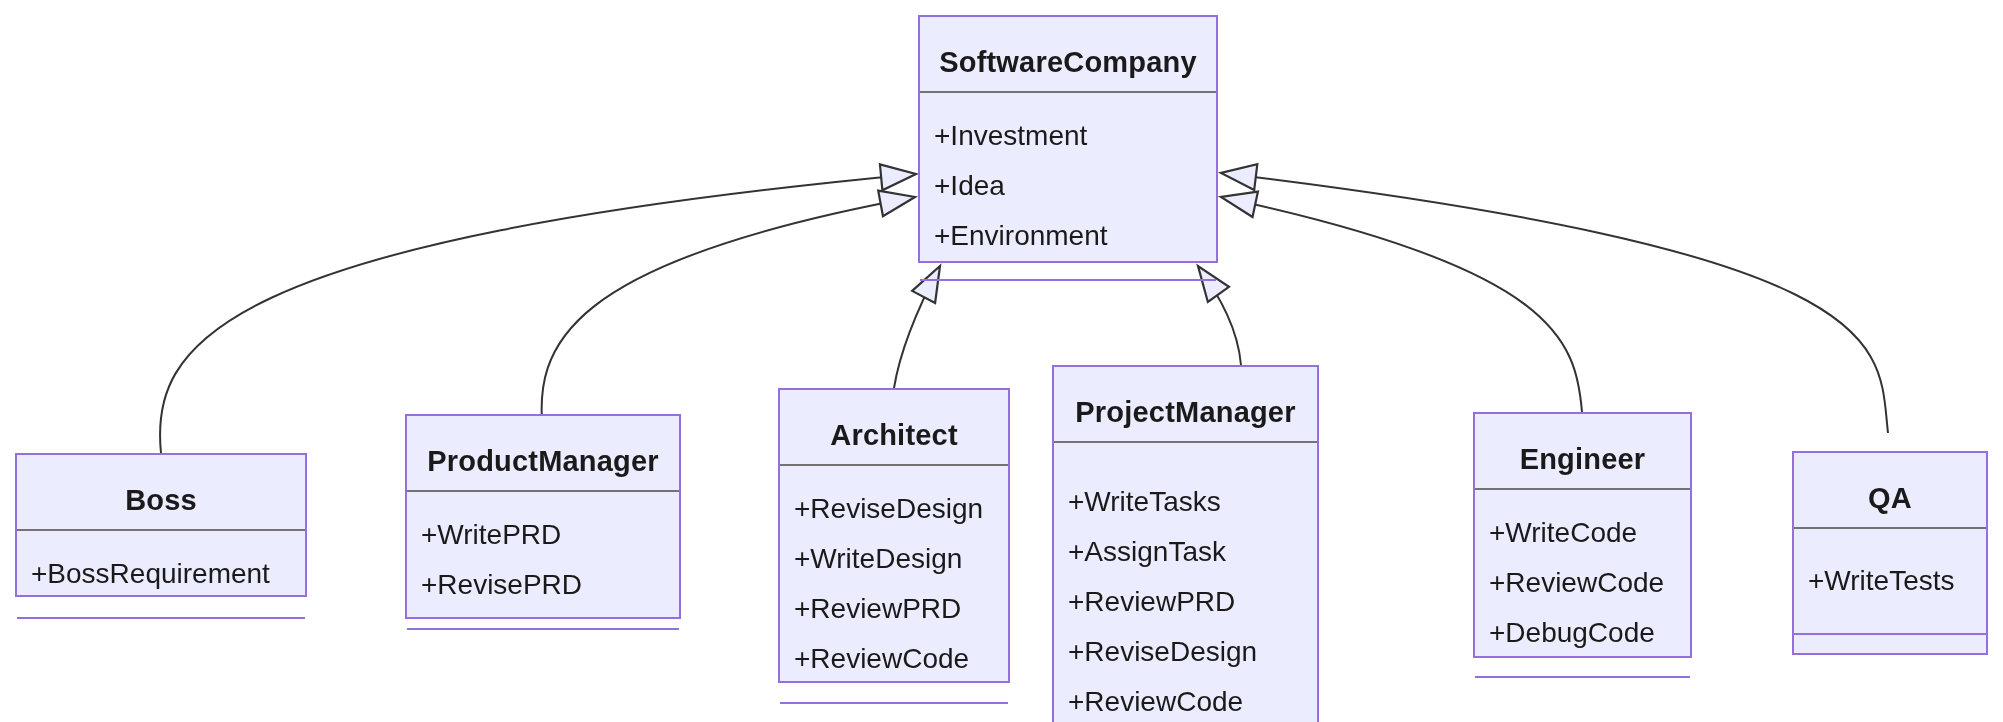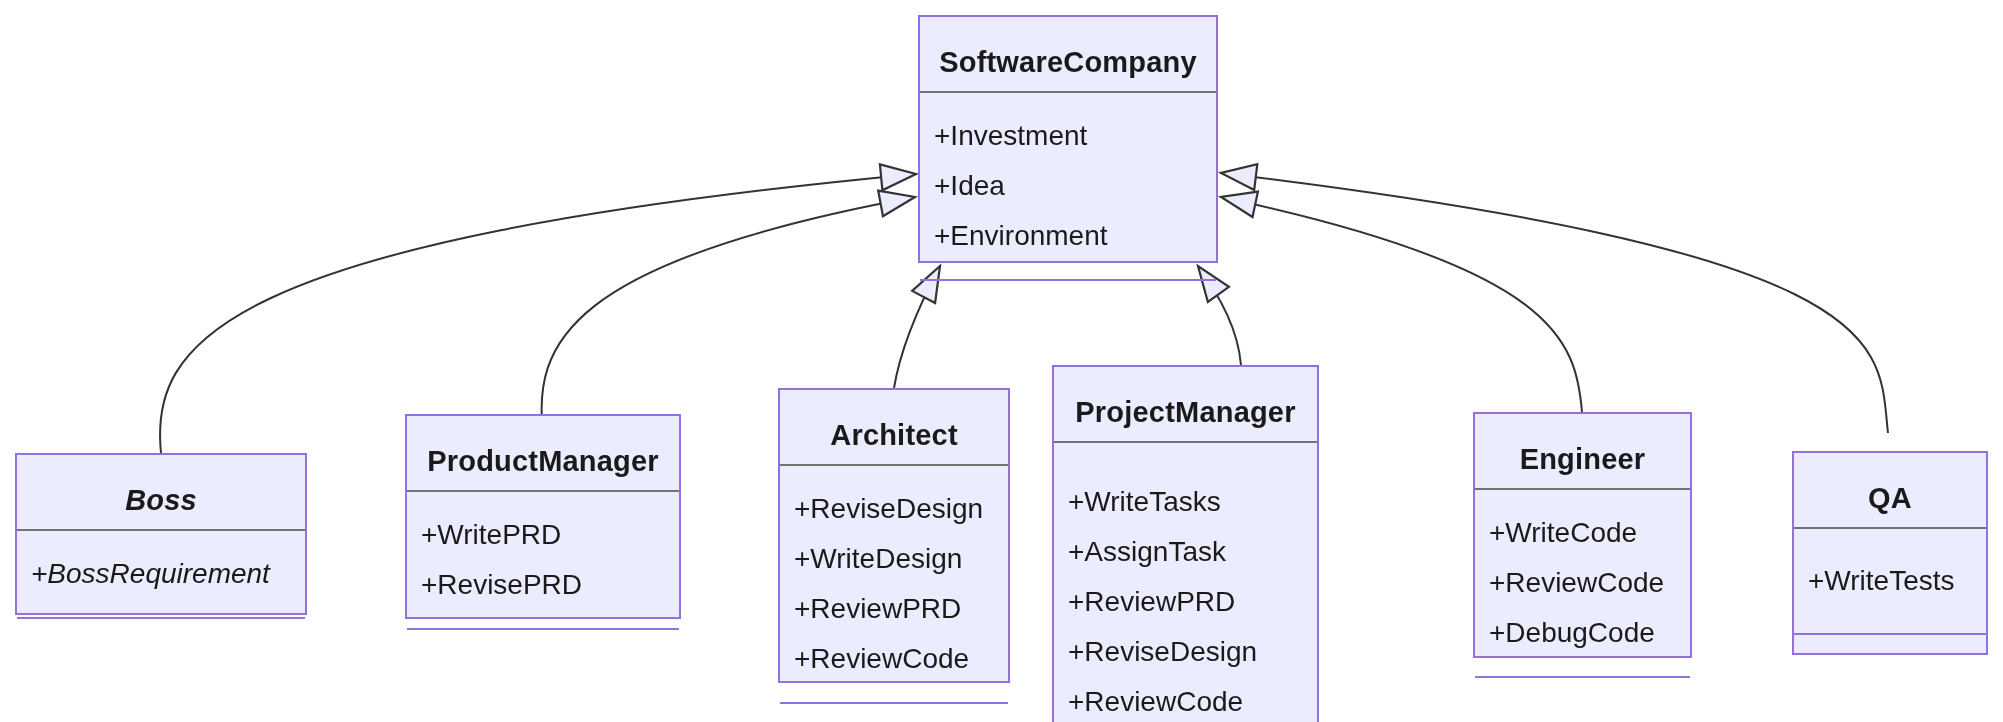--- a/index.html
+++ b/index.html
@@ -57,21 +57,21 @@
   }
   .uml-member {
     line-height: 50px;
     white-space: nowrap;
   }
   .uml-footer {
     flex: 0 0 18px;
   }
   
   #cls-softwarecompany { left: 918px; top: 15px;  width: 300px; height: 248px; }
-  #cls-boss            { left: 15px;  top: 453px; width: 292px; height: 162px; font-style: italic; }
+  #cls-boss            { left: 15px;  top: 453px; width: 292px; height: 144px; }
   #cls-productmanager  { left: 405px; top: 414px; width: 276px; height: 205px; }
   #cls-architect       { left: 778px; top: 388px; width: 232px; height: 295px; }
   #cls-projectmanager  { left: 1052px;top: 365px; width: 267px; height: 418px; }
   #cls-engineer        { left: 1473px;top: 412px; width: 219px; height: 246px; }
   #cls-qa              { left: 1792px;top: 451px; width: 196px; height: 204px; }
 </style>
 </head>
 <body>
 
 <div class="canvas">

